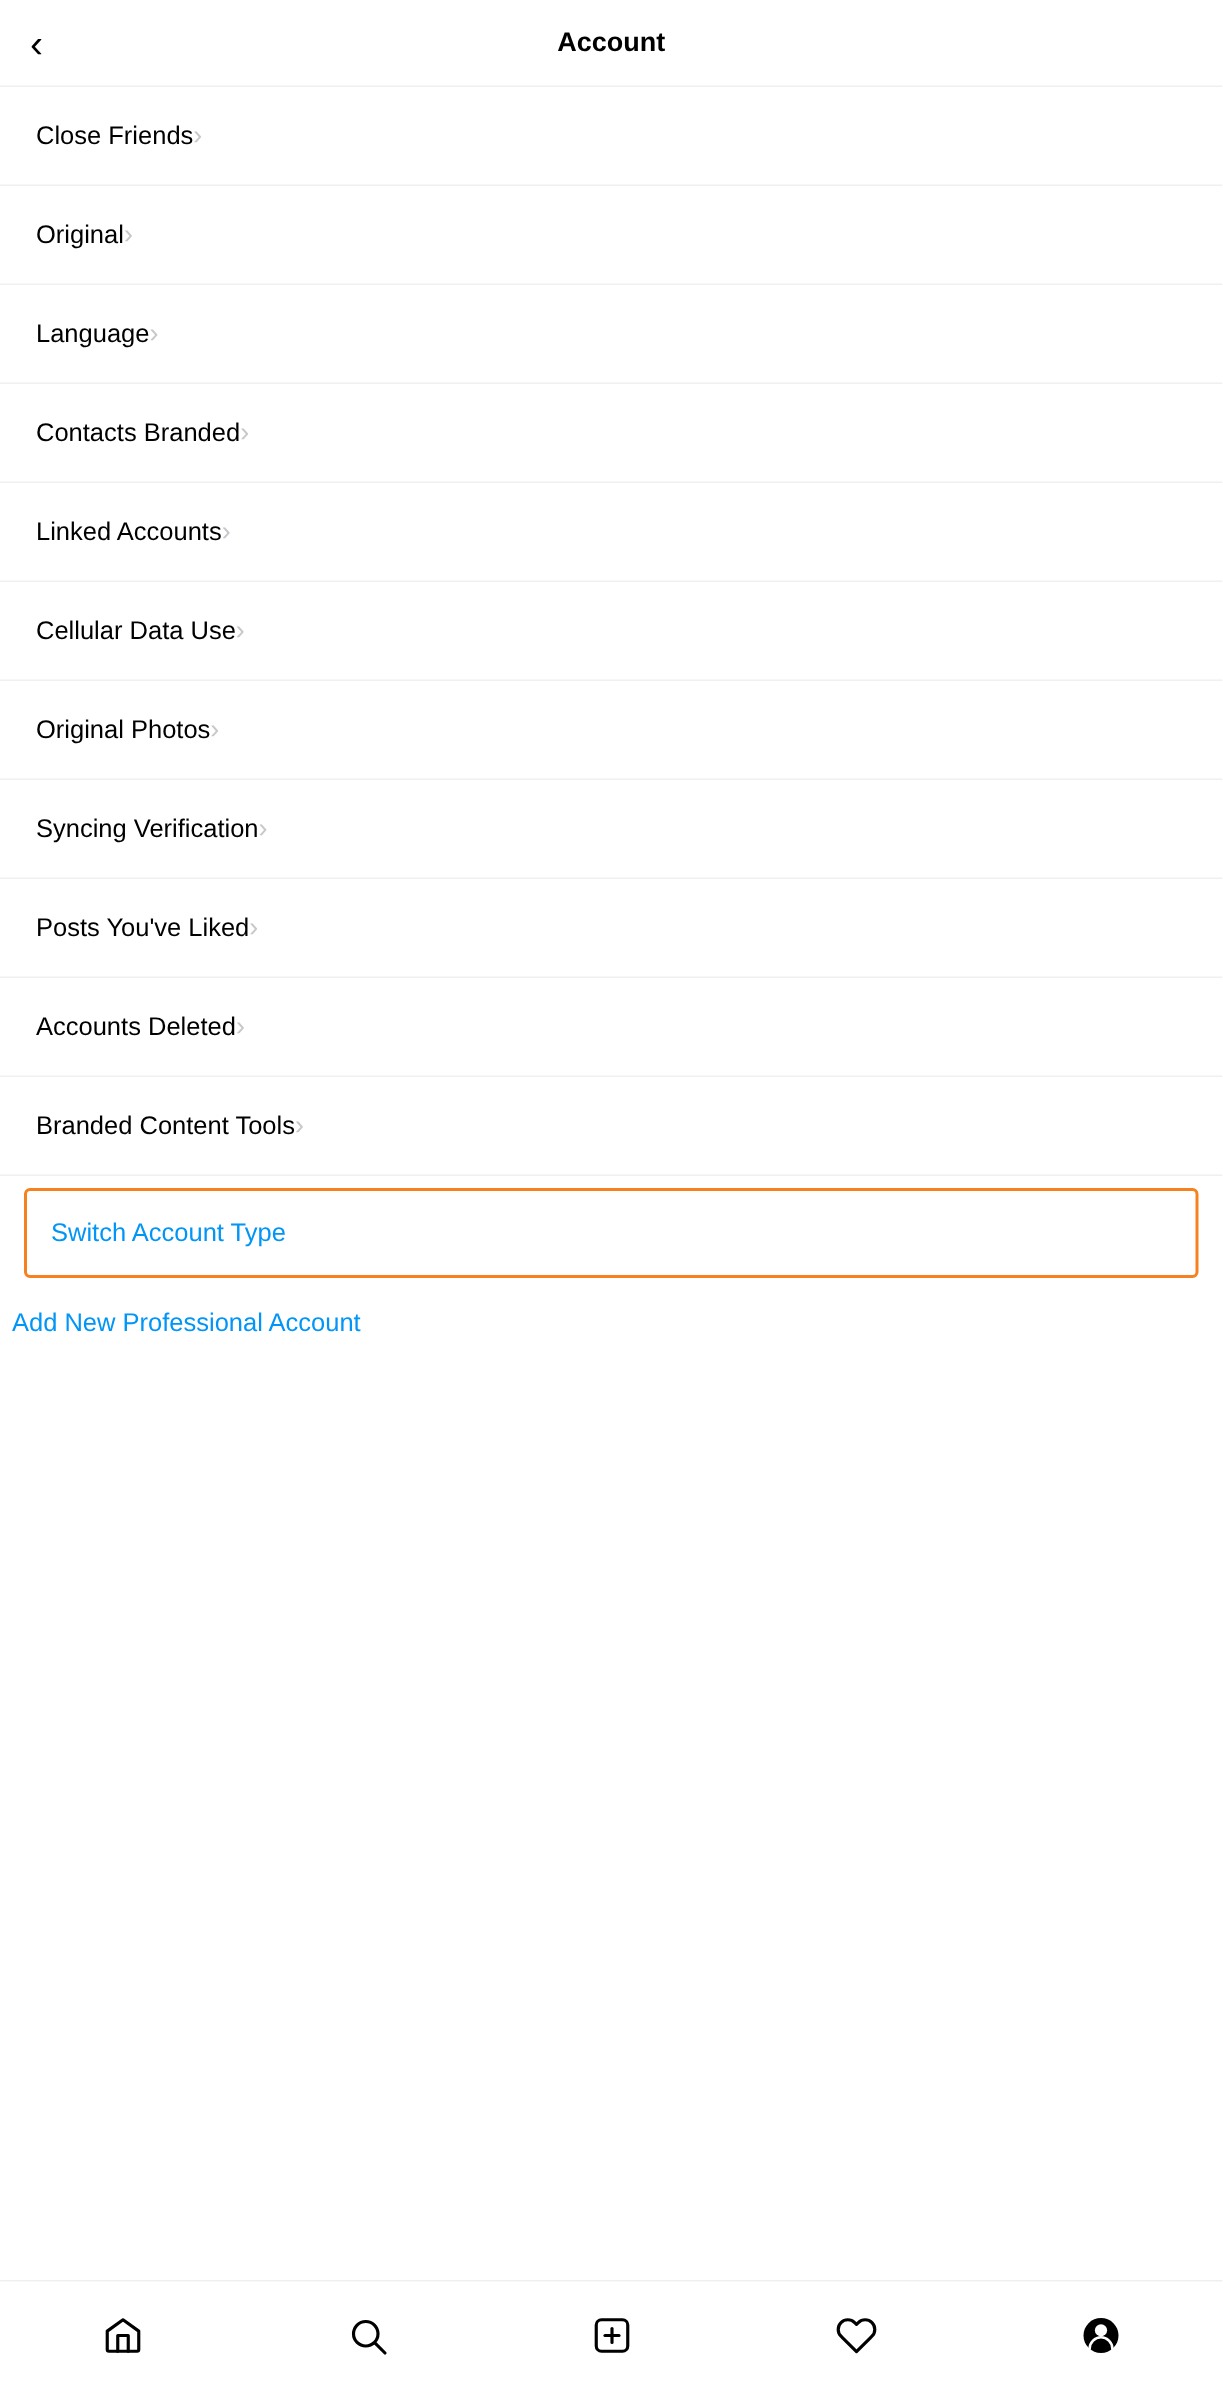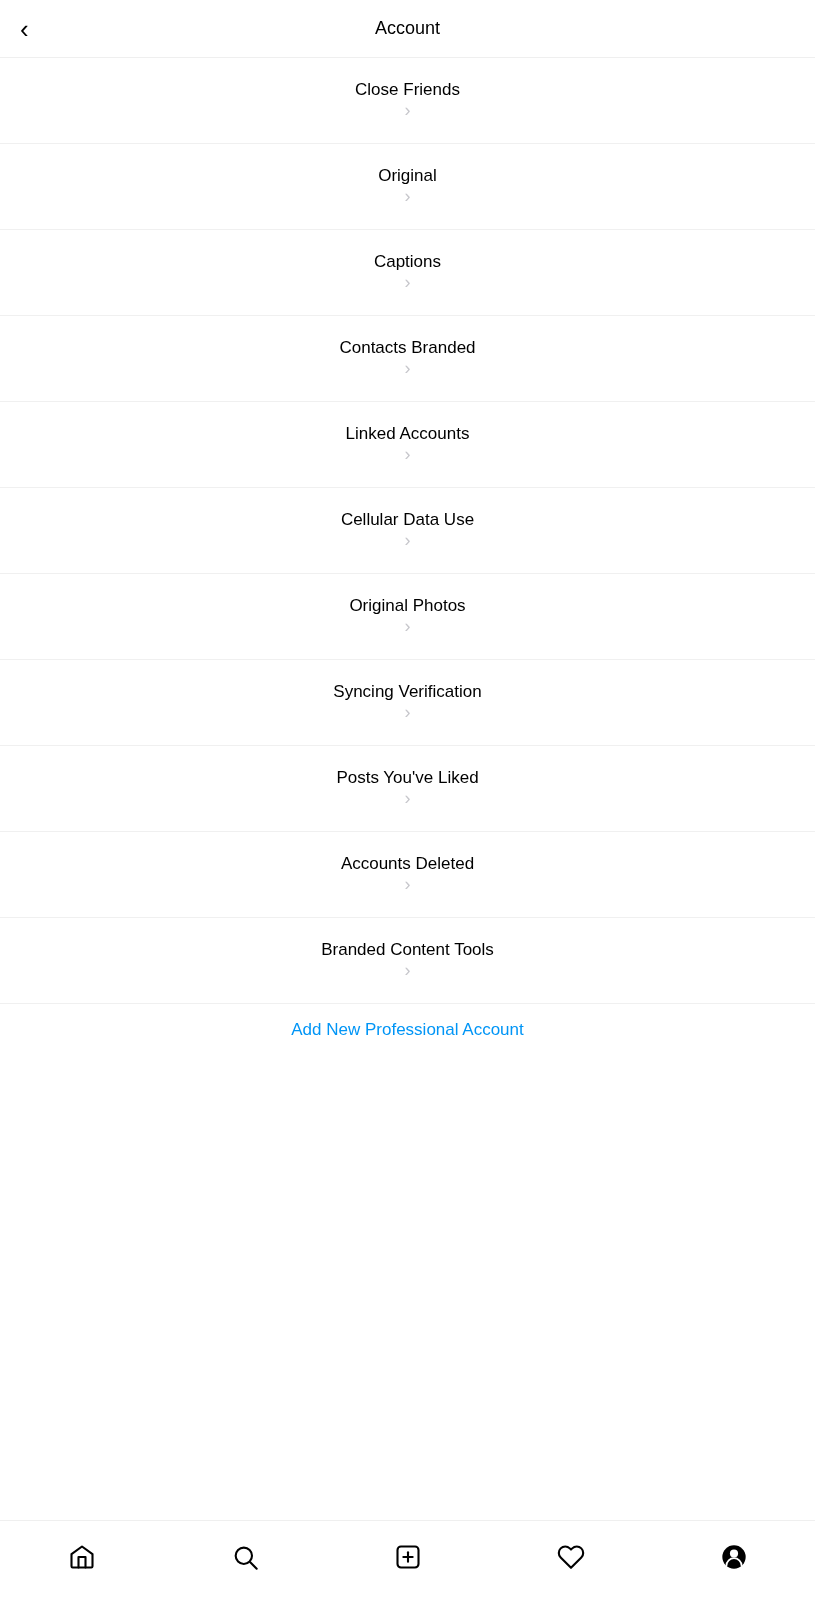--- a/index.html
+++ b/index.html
@@ -32,40 +32,39 @@
       position: absolute;
       left: 20px;
       font-size: 26px;
       color: #000;
       cursor: pointer;
       line-height: 1;
     }
 
     .header-title {
       font-size: 18px;
-      font-weight: 400;
+      font-weight: 700;
       color: #000;
     }
 
     
     .menu-list {
       flex: 1;
       display: flex;
       flex-direction: column;
     }
 
     .menu-item {
       display: flex;
       align-items: center;
       justify-content: flex-start;
       padding: 22px 24px;
       border-bottom: 1px solid #f0f0f0;
       cursor: pointer;
       text-decoration: none;
-      flex-direction: column;
     }
 
     .menu-item-label {
       font-size: 17px;
       color: #000;
     }
 
     .menu-item-chevron {
       color: #c7c7cc;
       font-size: 18px;
@@ -127,21 +126,21 @@
     <span class="menu-item-label">Close Friends</span>
     <span class="menu-item-chevron">›</span>
   </div>
 
   <div class="menu-item">
     <span class="menu-item-label">Original</span>
     <span class="menu-item-chevron">›</span>
   </div>
 
   <div class="menu-item">
-    <span class="menu-item-label">Captions</span>
+    <span class="menu-item-label">Language</span>
     <span class="menu-item-chevron">›</span>
   </div>
 
   <div class="menu-item">
     <span class="menu-item-label">Contacts Branded</span>
     <span class="menu-item-chevron">›</span>
   </div>
 
   <div class="menu-item">
     <span class="menu-item-label">Linked Accounts</span>
@@ -171,20 +170,23 @@
   <div class="menu-item">
     <span class="menu-item-label">Accounts Deleted</span>
     <span class="menu-item-chevron">›</span>
   </div>
 
   <div class="menu-item">
     <span class="menu-item-label">Branded Content Tools</span>
     <span class="menu-item-chevron">›</span>
   </div>
 
+  <div class="menu-item menu-item-blue switch-account-highlighted">
+    <span class="menu-item-label">Switch Account Type</span>
+  </div>
 
   <div class="menu-item menu-item-blue add-professional" style="border-bottom: none;">
     <span class="menu-item-label">Add New Professional Account</span>
   </div>
 
 </div>
 
 <div class="bottom-nav">
 
   <div class="nav-item">

